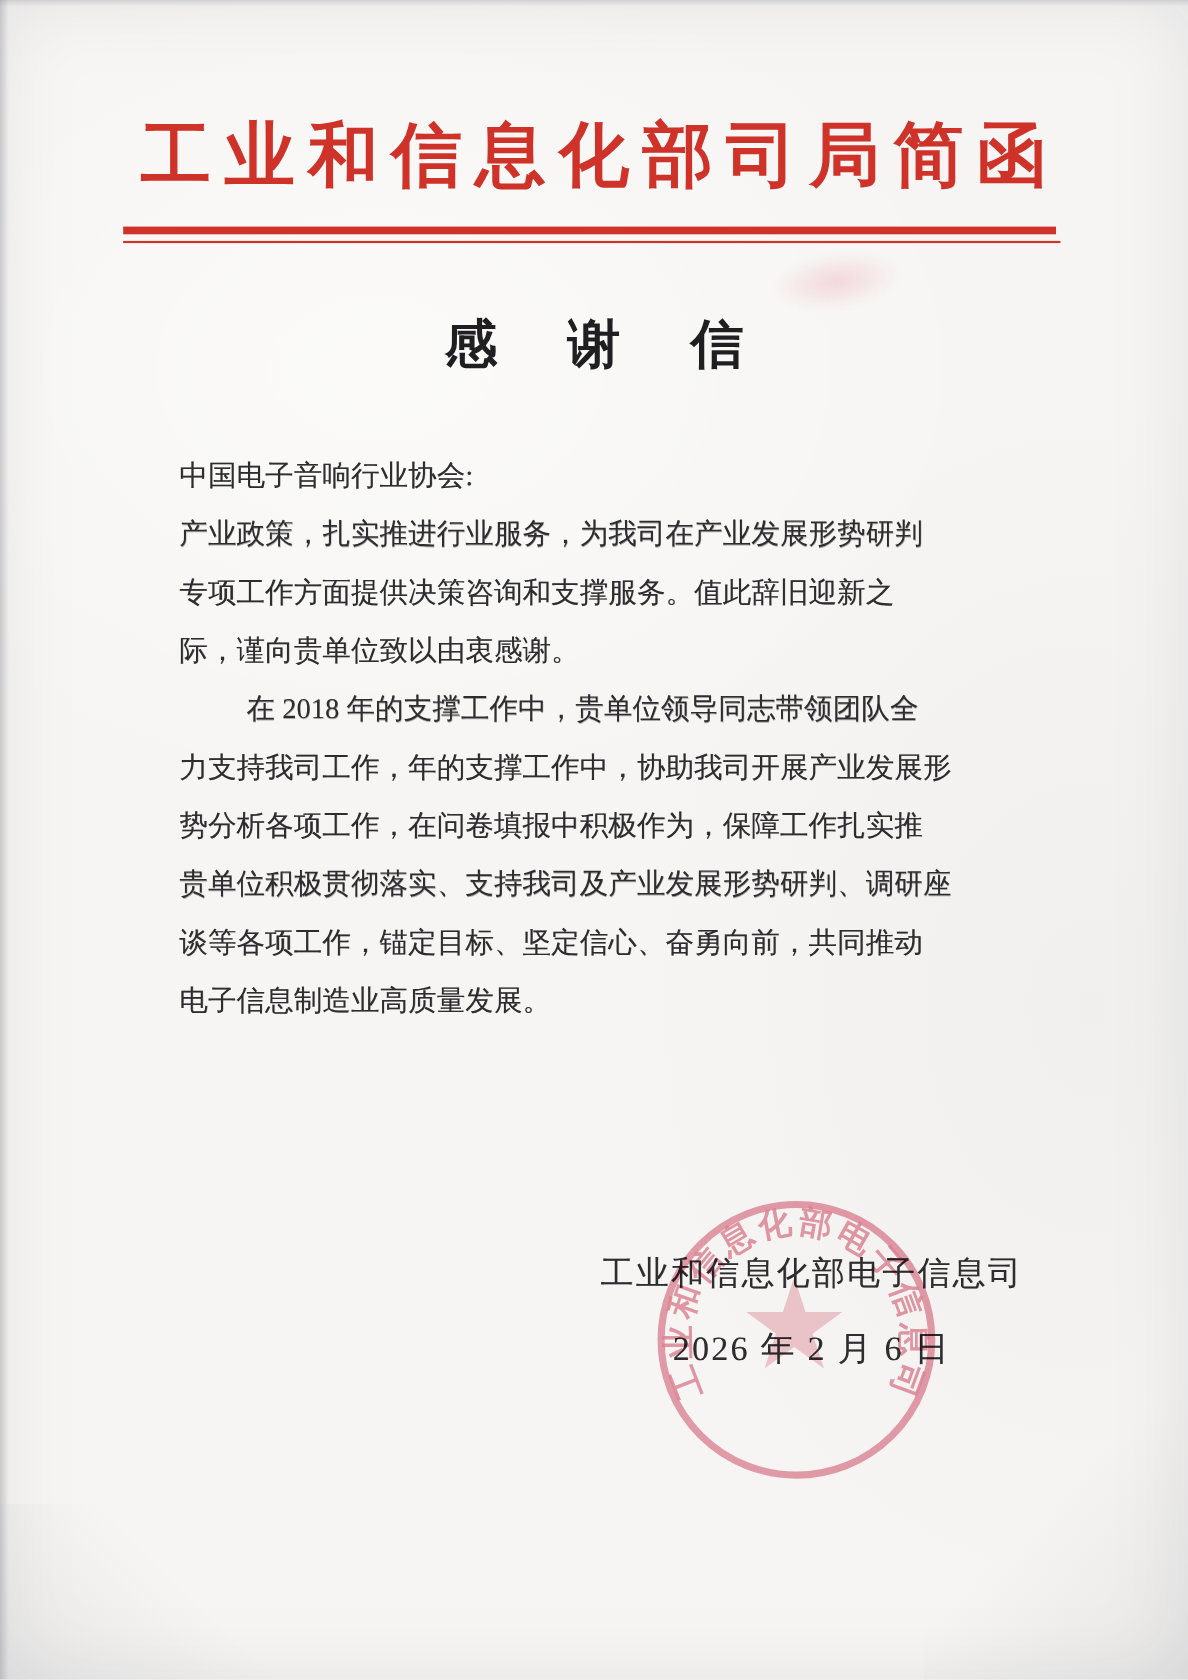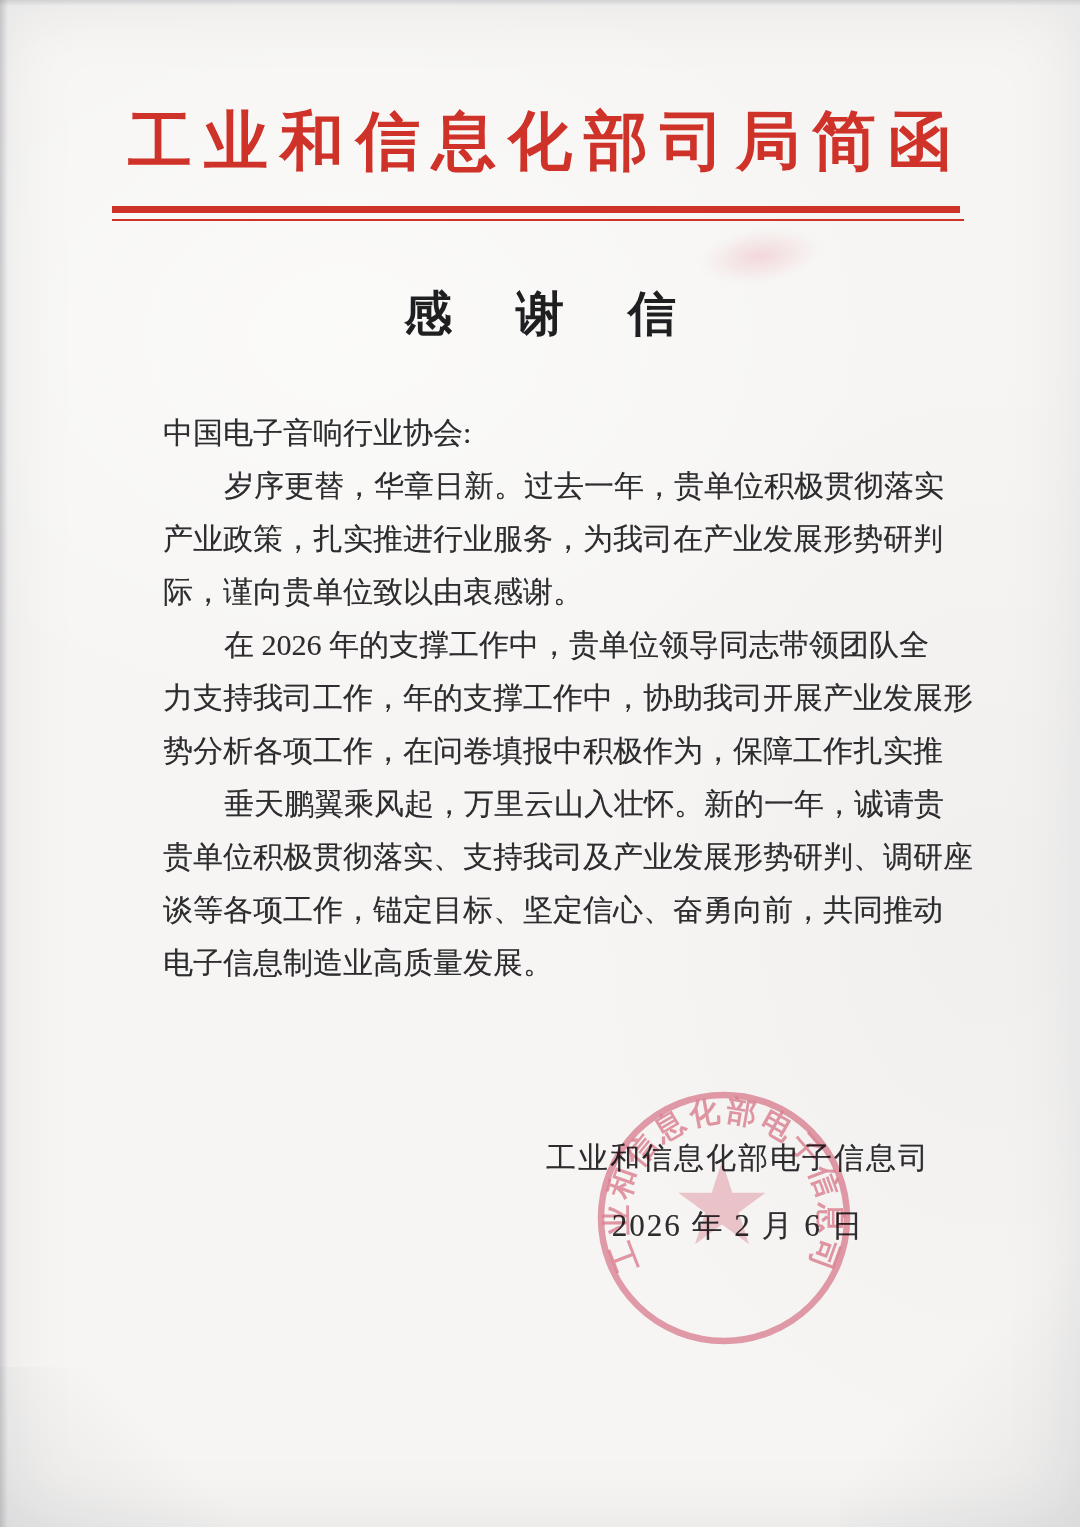--- a/index.html
+++ b/index.html
@@ -41,21 +41,21 @@
   }
 
   .doc-title {
     position:absolute; top:281px; left:0; right:0; text-align:center;
     font-size:48px; line-height:66px; font-weight:bold; color:#1f1f22;
     letter-spacing:64px; padding-left:64px; white-space:nowrap;
   }
 
   .body-block {
     position:absolute; left:163px; top:406px;
-    font-size:30px; line-height:53px; color:var(--body_text, #2d2d2f);
+    font-size:26px; line-height:53px; color:var(--body_text, #2d2d2f);
     white-space:nowrap; text-shadow:0.3px 0.3px 0.5px rgba(70,70,75,.45);
   }
   .body-line.indent { padding-left:61px; }
 
   .sig-block {
     position:absolute; top:1136px; right:150px; text-align:center;
     color:var(--body_text, #2d2d2f); text-shadow:0.3px 0.3px 0.5px rgba(70,70,75,.45);
   }
   .sig-line  { font-size:30px; line-height:44px; letter-spacing:2px; white-space:nowrap; }
   .date-line { font-size:31px; line-height:44px; margin-top:24px; letter-spacing:2px; white-space:nowrap; }
@@ -74,27 +74,26 @@
   <div class="rule-thick"></div>
   <div class="rule-thin"></div>
 
   <div class="smudge"></div>
 
   <div class="doc-title">感谢信</div>
 
   <div class="body-block">
     <div class="body-line">中国电子音响行业协会:</div>
     <div>
-        <div class="body-line indent">岁序更替，华章日新。过去一年，贵单位积极贯彻落实</div>
         <div class="body-line">产业政策，扎实推进行业服务，为我司在产业发展形势研判</div>
+        <div class="body-line">专项工作方面提供决策咨询和支撑服务。值此辞旧迎新之</div>
         <div class="body-line">际，谨向贵单位致以由衷感谢。</div>
-        <div class="body-line indent">在 2026 年的支撑工作中，贵单位领导同志带领团队全</div>
+        <div class="body-line indent">在 2018 年的支撑工作中，贵单位领导同志带领团队全</div>
         <div class="body-line">力支持我司工作，年的支撑工作中，协助我司开展产业发展形</div>
         <div class="body-line">势分析各项工作，在问卷填报中积极作为，保障工作扎实推</div>
-        <div class="body-line indent">垂天鹏翼乘风起，万里云山入壮怀。新的一年，诚请贵</div>
         <div class="body-line">贵单位积极贯彻落实、支持我司及产业发展形势研判、调研座</div>
         <div class="body-line">谈等各项工作，锚定目标、坚定信心、奋勇向前，共同推动</div>
         <div class="body-line">电子信息制造业高质量发展。</div>
       </div>
   </div>
 
   <div class="sig-block">
     <div class="sig-line">工业和信息化部电子信息司</div>
     <div class="date-line">2026 年 2 月 6 日</div>
   </div>

